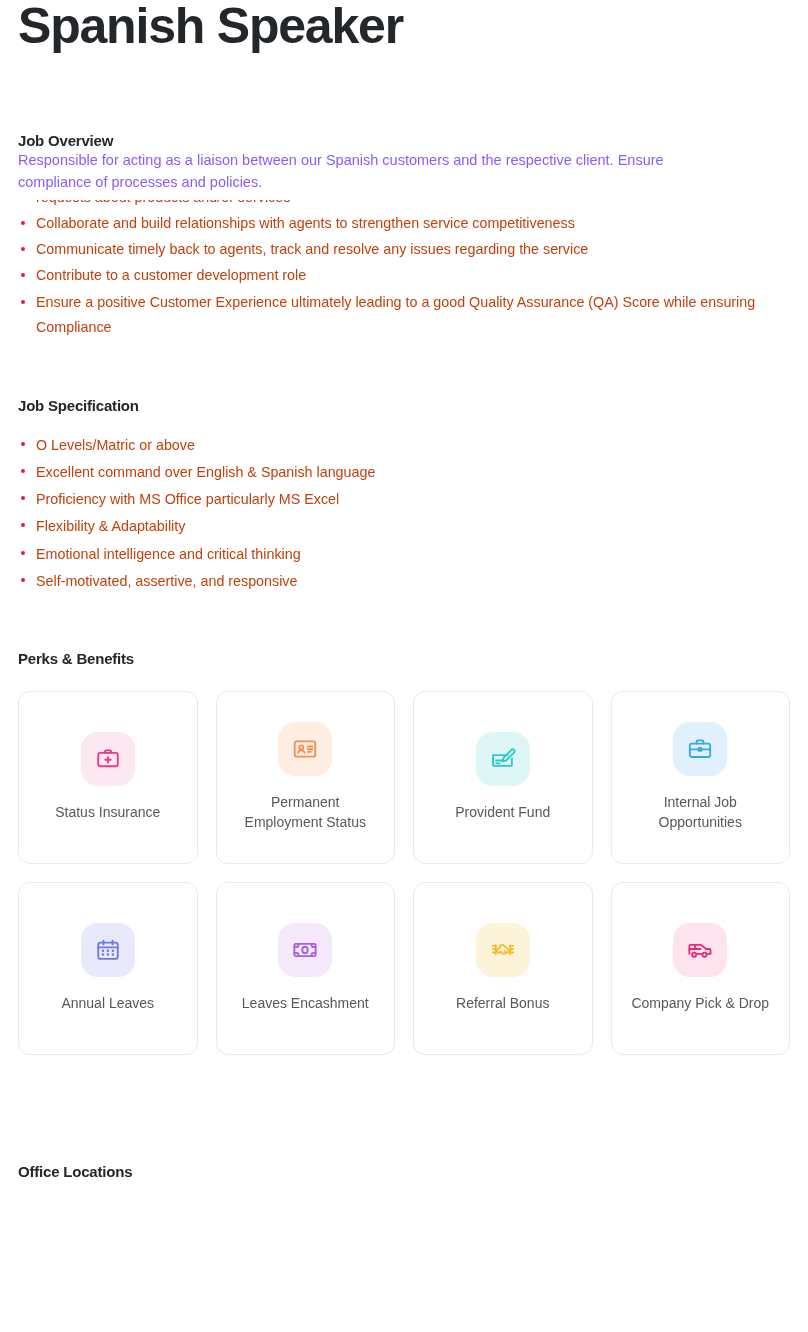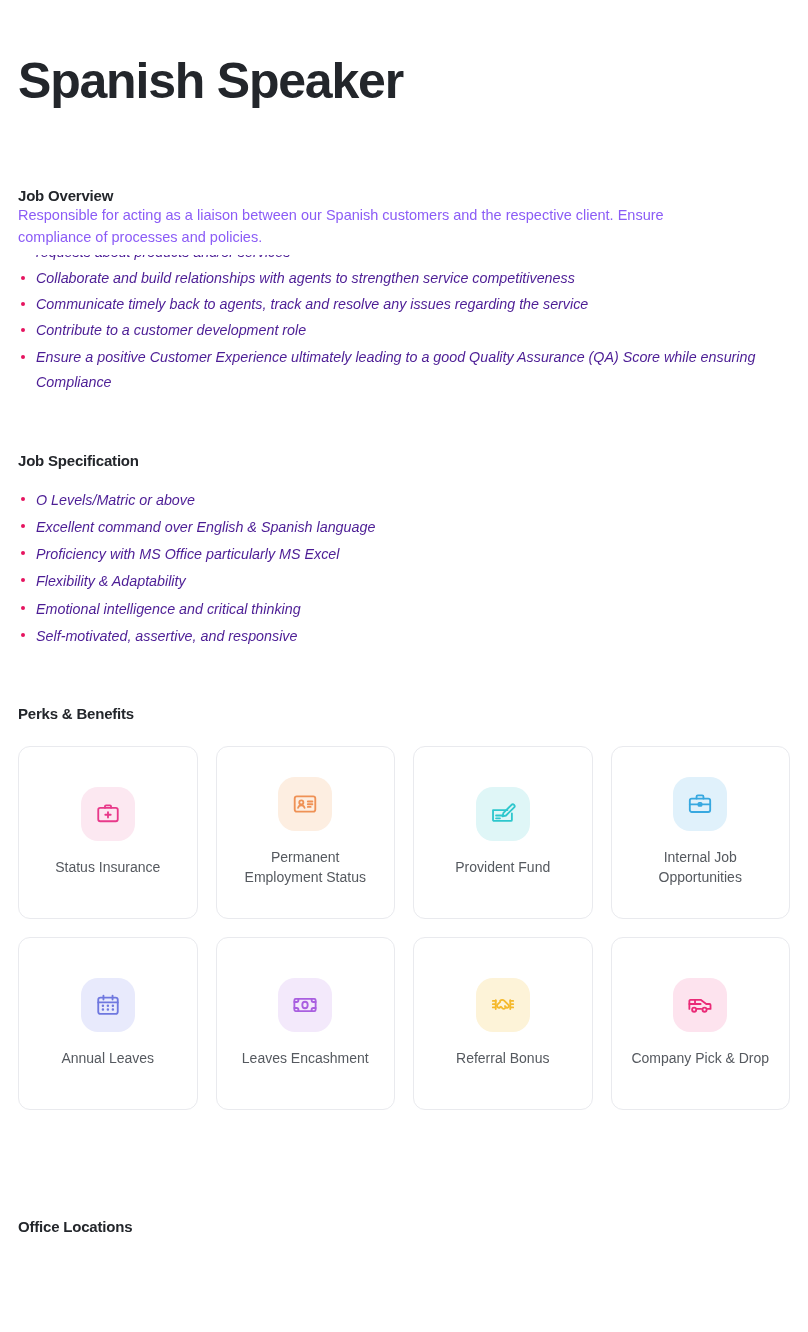--- a/index.html
+++ b/index.html
@@ -20,21 +20,20 @@
     padding: 0 18px;
   }
 
   
   .job-title {
     font-size: 50px;
     font-weight: 700;
     letter-spacing: -1.2px;
     color: #23262b;
     line-height: 1.05;
-    padding-top: 55px;
   }
 
   
   .section-heading {
     font-size: 15px;
     font-weight: 700;
     color: #23262b;
     letter-spacing: -0.2px;
   }
 
@@ -57,23 +56,22 @@
     position: relative;
     top: -15px;
   }
 
   .bullet-list { list-style: none; }
   .bullet-list li {
     position: relative;
     padding-left: 18px;
     font-size: 14.3px;
     line-height: 1.75;
-    color: #4c1d95;
+    color: #c2410c;
     margin-bottom: 1px;
-    font-style: italic;
   }
   .bullet-list li::before {
     content: "";
     position: absolute;
     left: 3px;
     top: 10px;
     width: 4px;
     height: 4px;
     border-radius: 50%;
     background: #e6135f;

